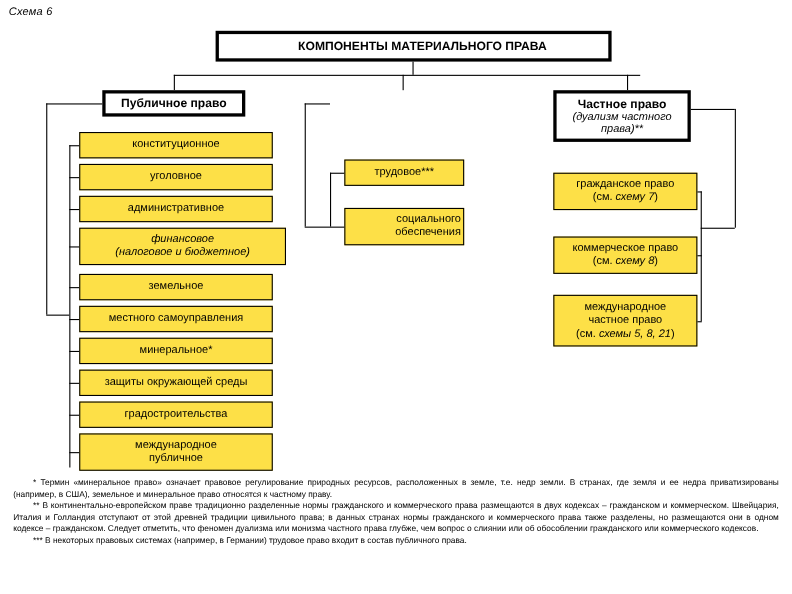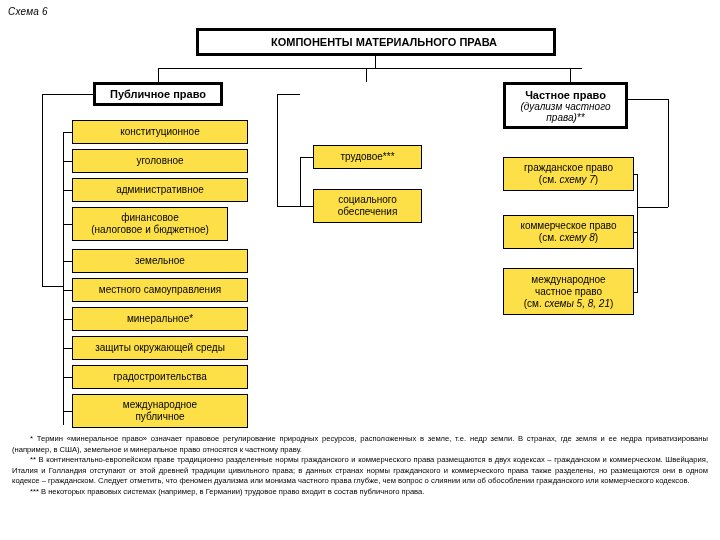--- a/index.html
+++ b/index.html
@@ -131,21 +131,21 @@
   <div class="abs box-thin" style="left:72px; top:149px; width:176px; height:24px;">
     <span>уголовное</span>
   </div>
   <div class="ln-h" style="left:63px; top:161px; width:9px;"></div>
 
   <div class="abs box-thin" style="left:72px; top:178px; width:176px; height:24px;">
     <span>административное</span>
   </div>
   <div class="ln-h" style="left:63px; top:190px; width:9px;"></div>
 
-  <div class="abs box-thin stacked" style="left:72px; top:207px; width:156px; height:34px;">
+  <div class="abs box-thin stacked" style="left:72px; top:207px; width:188px; height:34px;font-style:italic;">
     <span>финансовое</span>
     <span>(налоговое и бюджетное)</span>
   </div>
   <div class="ln-h" style="left:63px; top:224px; width:9px;"></div>
 
   <div class="abs box-thin" style="left:72px; top:249px; width:176px; height:24px;">
     <span>земельное</span>
   </div>
   <div class="ln-h" style="left:63px; top:261px; width:9px;"></div>
 
@@ -178,21 +178,21 @@
   <div class="ln-h" style="left:277px; top:94px; width:23px;"></div>
   <div class="ln-v" style="left:277px; top:94px; height:112px;"></div>
   <div class="ln-h" style="left:277px; top:206px; width:23px;"></div>
   <div class="ln-v" style="left:300px; top:157px; height:49px;"></div>
 
   <div class="abs box-thin" style="left:313px; top:145px; width:109px; height:24px;">
     <span>трудовое***</span>
   </div>
   <div class="ln-h" style="left:300px; top:157px; width:13px;"></div>
 
-  <div class="abs box-thin stacked" style="left:313px; top:189px; width:109px; height:34px;">
+  <div class="abs box-thin stacked" style="left:313px; top:189px; width:109px; height:34px;align-items:flex-end;">
     <span>социального</span>
     <span>обеспечения</span>
   </div>
   <div class="ln-h" style="left:300px; top:206px; width:13px;"></div>
 
   <div class="ln-h" style="left:628px; top:99px; width:40px;"></div>
   <div class="ln-v" style="left:668px; top:99px; height:108px;"></div>
   <div class="ln-h" style="left:637px; top:207px; width:31px;"></div>
   <div class="ln-v" style="left:637px; top:174px; height:118px;"></div>
 

